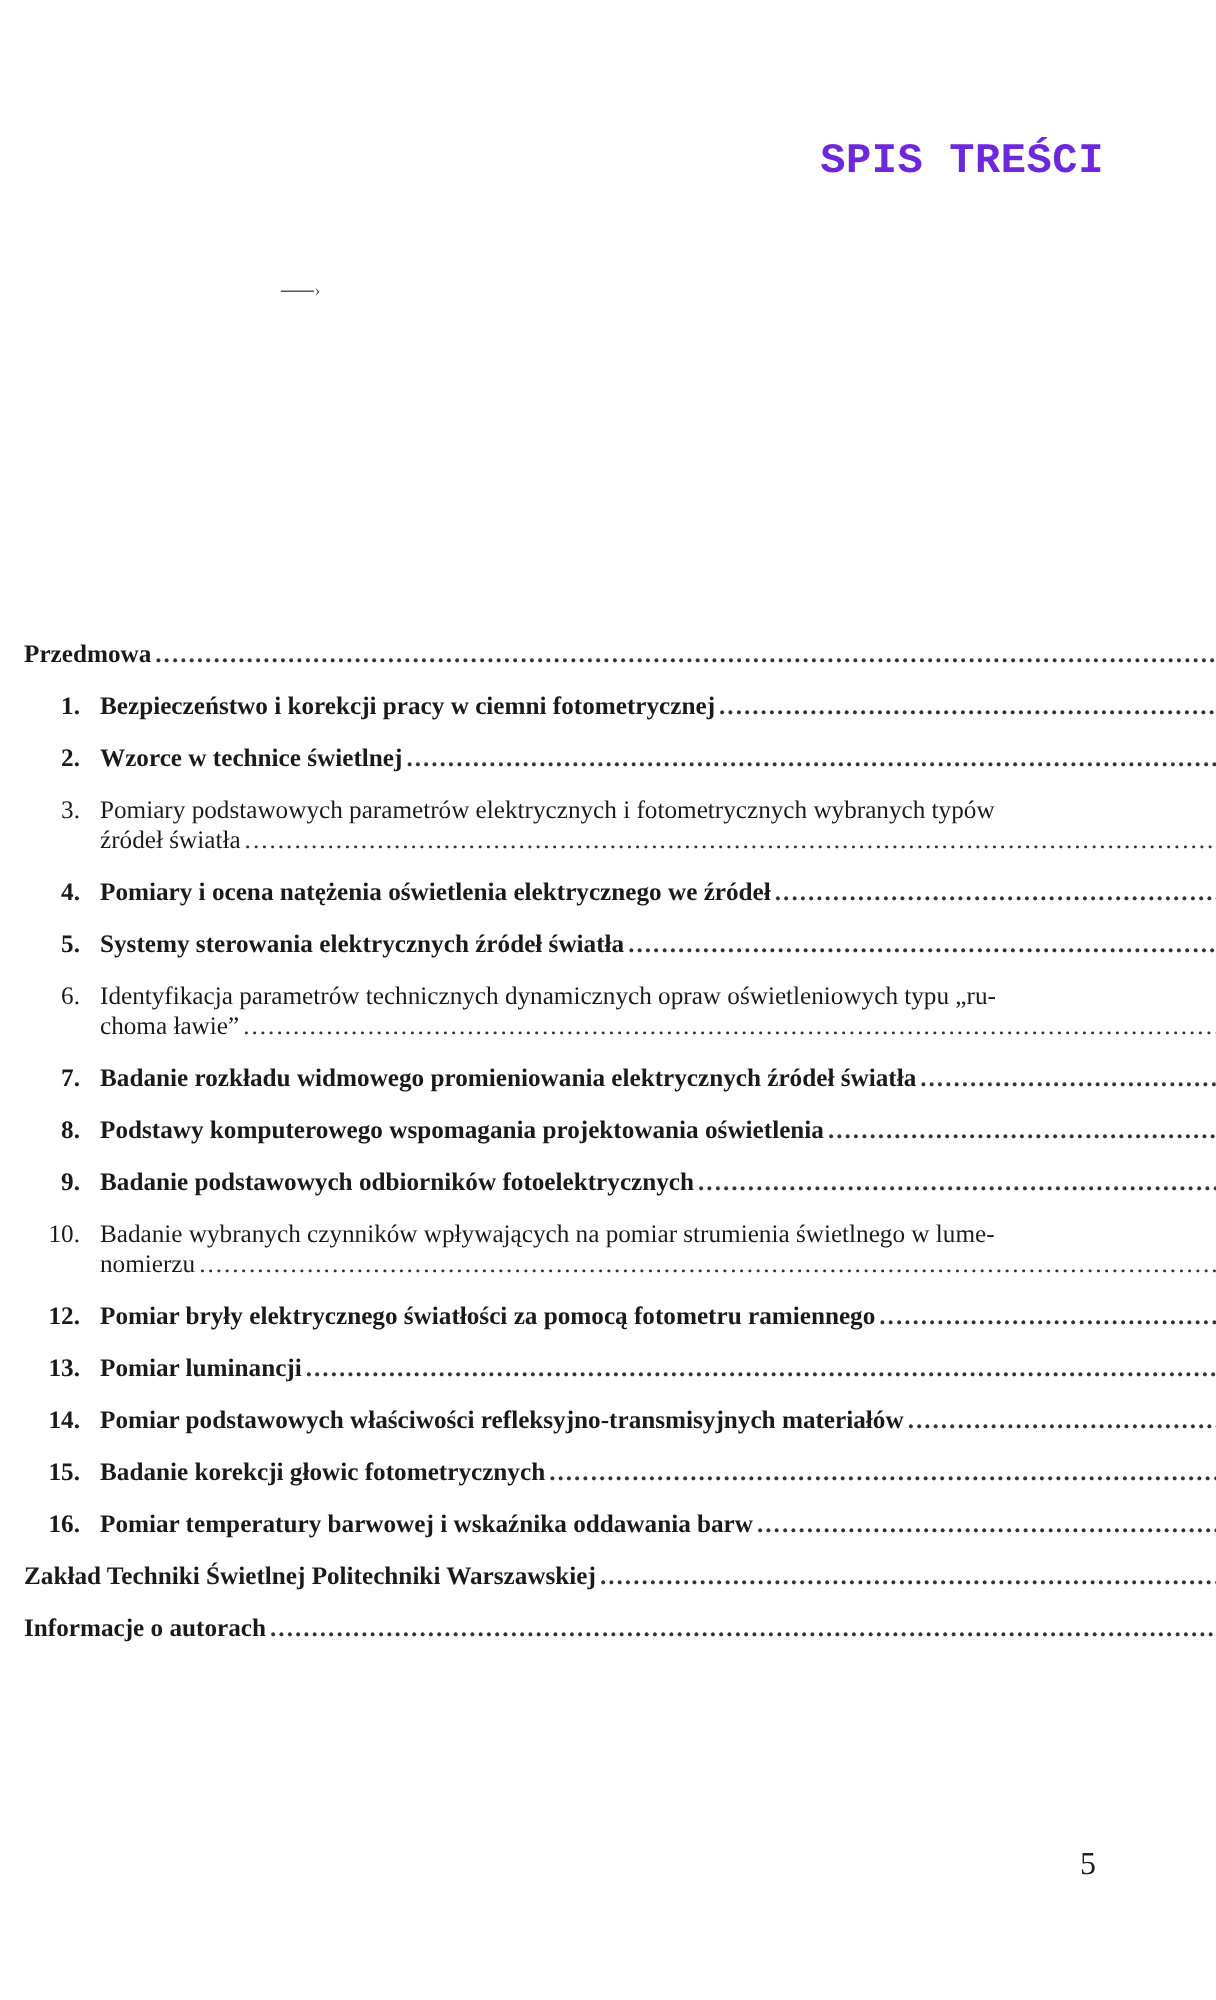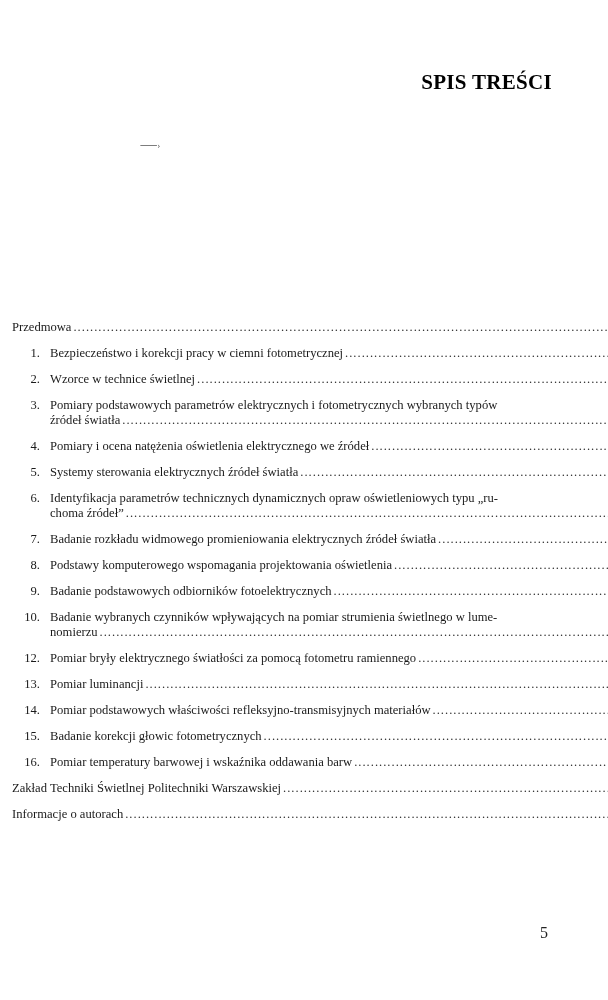--- a/index.html
+++ b/index.html
@@ -15,42 +15,43 @@
       font-family: "Liberation Serif", "DejaVu Serif", serif;
       color: #1a1a1a;
     }
     .page-title {
       position: absolute;
       top: 70px;
       right: 56px;
       font-size: 21px;
       font-weight: bold;
       letter-spacing: 0.3px;
-      color: #000000;
+      color: #6d28d9;
+      font-family: Liberation Mono, monospace;
     }
     .mark {
       position: absolute;
       top: 138px;
       left: 140px;
       font-size: 9px;
       color: #555;
     }
     .toc {
       position: absolute;
       top: 320px;
       left: 12px;
       width: 540px;
       font-size: 12.6px;
     }
     .entry {
       position: relative;
       display: flex;
       align-items: flex-start;
     }
-    .entry.single { height: 26px; }
+    .entry.single { height: 26px; font-weight: bold; }
     .entry.double { height: 41px; }
     .entry .num {
       flex: 0 0 28px;
       text-align: right;
       padding-right: 10px;
       line-height: 15px;
     }
     .entry .body {
       flex: 1 1 auto;
       position: relative;
@@ -147,21 +148,21 @@
         </div>
       </div>
     </div>
     <div class="entry double">
       <span class="num">6.</span>
       <div class="body">
         <div class="line first-of-two">
           <span class="text">Identyfikacja parametrów technicznych dynamicznych opraw oświetleniowych typu „ru-</span>
         </div>
         <div class="line">
-          <span class="text">choma źródeł”</span>
+          <span class="text">choma ławie”</span>
           <span class="dots"></span>
         </div>
       </div>
     </div>
     <div class="entry single">
       <span class="num">7.</span>
       <div class="body">
         <div class="line">
           <span class="text">Badanie rozkładu widmowego promieniowania elektrycznych źródeł światła</span>
           <span class="dots"></span>

